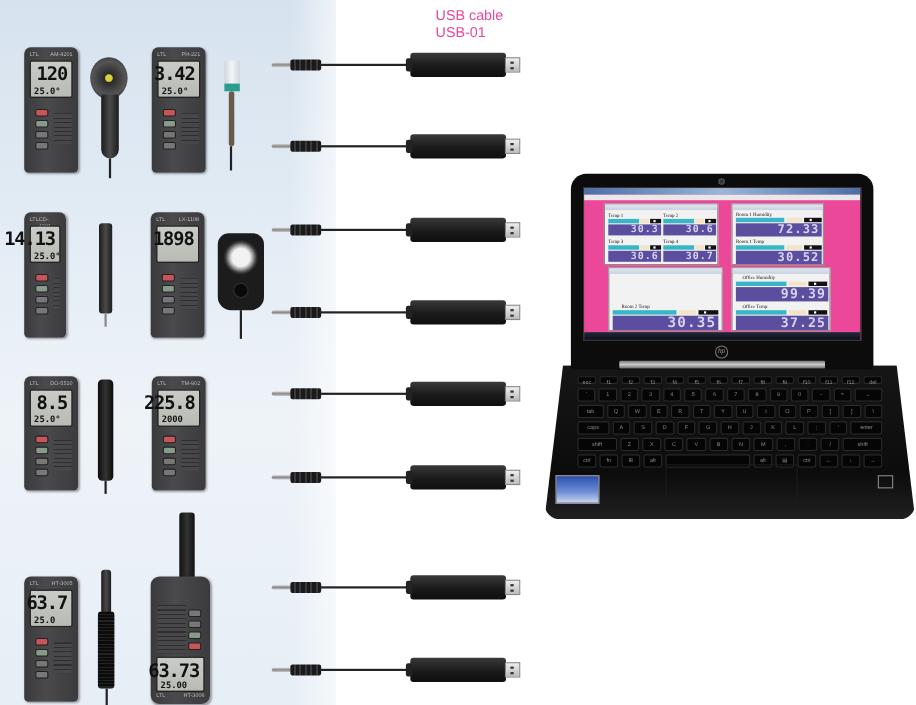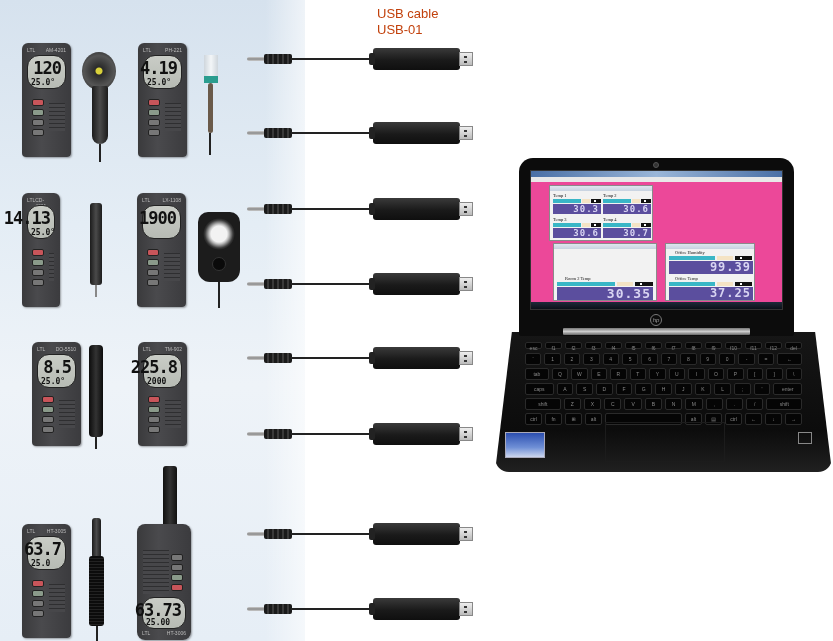--- a/index.html
+++ b/index.html
@@ -2,28 +2,28 @@
 <html><head>
 <meta charset="utf-8">
 <style>
   * { box-sizing: border-box; margin: 0; padding: 0; }
   body { width: 833px; height: 641px; background: #ffffff; position: relative; overflow: hidden; font-family: "Liberation Sans", sans-serif; }
   .bg-panel { position: absolute; left: 0; top: 0; width: 305px; height: 641px;
     background: linear-gradient(180deg, #d6e2ee 0%, #e4edf5 35%, #eef3f8 60%, #e6eef6 100%); }
   .bg-panel::after { content: ""; position: absolute; right: 0; top: 0; width: 40px; height: 100%;
     background: linear-gradient(90deg, rgba(255,255,255,0) 0%, rgba(255,255,255,0.6) 100%); }
 
-  .cable-caption { position: absolute; left: 377px; top: 6px; font-size: 13px; line-height: 16px; color: #c2410c; }
+  .cable-caption { position: absolute; left: 396px; top: 6px; font-size: 13px; line-height: 16px; color: #ec4899; }
 
   
   .meter { position: absolute; background: linear-gradient(90deg,#3a3a3c 0%, #4a4a4d 40%, #3b3b3e 100%);
     border-radius: 6px 6px 4px 4px; box-shadow: 1px 1px 2px rgba(0,0,0,0.35); }
   .meter .brand { position: absolute; top: 4px; left: 5px; right: 5px; height: 6px; font-size: 5px; color: #bbb; display:flex; justify-content: space-between; }
   .meter .lcd { position: absolute; left: 5px; right: 5px; top: 12px; height: 34px; background: linear-gradient(180deg,#c9ccc6,#b7bbb4);
-    border: 1px solid #222; border-radius: 12px; }
+    border: 1px solid #222; border-radius: 2px; }
   .lcd .main { position: absolute; right: 4px; top: 2px; font-family: "DejaVu Sans Mono", monospace; font-size: 17px; font-weight: bold; color: #111; letter-spacing: -1px; }
   .lcd .sub { position: absolute; left: 3px; bottom: 1px; font-family: "DejaVu Sans Mono", monospace; font-size: 8px; font-weight: bold; color: #111; }
   .meter .btn { position: absolute; left: 10px; width: 12px; height: 7px; border-radius: 2px; background: #777; border: 1px solid #222; }
   .meter .btn.red { background: #c8555a; }
   .meter .btn.grn { background: #8a9a8a; }
   .meter .grill { position: absolute; left: 27px; right: 6px; height: 28px; background: repeating-linear-gradient(180deg,#2e2e30 0 1px,#47474a 1px 4px); }
 
   
   .probe { position: absolute; background: linear-gradient(90deg,#1c1c1c,#4a4a4a,#1c1c1c); border-radius: 3px; }
   .probe-wire { position: absolute; width: 2px; background: #222; }
@@ -96,21 +96,21 @@
 <div style="position:absolute;left:82px;top:52px;width:34px;height:38px;border-radius:50%;background:radial-gradient(circle,#d9d13a 0 3px,#2a2a2a 4px,#555 60%,#1a1a1a 100%);"></div>
 <div class="probe" style="left:92px;top:86px;width:16px;height:58px;border-radius:2px 2px 8px 8px;"></div>
 <div class="probe-wire" style="left:99px;top:144px;height:18px;"></div>
 
 <div class="meter" style="left:138px;top:43px;width:49px;height:114px;">
   <div class="brand">
       <span>LTL</span>
       <span>PH-221</span>
     </div>
   <div class="lcd">
-      <span class="main">4.19</span>
+      <span class="main">3.42</span>
       <span class="sub">25.0°</span>
     </div>
   <div class="btn red" style="top:56px"></div>
   <div class="btn grn" style="top:66px"></div>
   <div class="btn" style="top:76px"></div>
   <div class="btn" style="top:86px"></div>
   <div class="grill" style="top:60px"></div>
 </div>
 <div style="position:absolute;left:204px;top:55px;width:14px;height:22px;background:linear-gradient(90deg,#cfd6dc,#f3f6f8,#cfd6dc);"></div>
 <div style="position:absolute;left:204px;top:76px;width:14px;height:7px;background:#2b9d8f;"></div>
@@ -134,36 +134,36 @@
 </div>
 <div class="probe" style="left:90px;top:203px;width:12px;height:82px;"></div>
 <div class="probe-wire" style="left:95px;top:285px;height:12px;background:#888;"></div>
 
 <div class="meter" style="left:137px;top:193px;width:49px;height:114px;">
   <div class="brand">
       <span>LTL</span>
       <span>LX-1108</span>
     </div>
   <div class="lcd">
-      <span class="main">1900</span>
+      <span class="main">1898</span>
       <span class="sub"></span>
     </div>
   <div class="btn red" style="top:56px"></div>
   <div class="btn grn" style="top:66px"></div>
   <div class="btn" style="top:76px"></div>
   <div class="btn" style="top:86px"></div>
   <div class="grill" style="top:60px"></div>
 </div>
 <div style="position:absolute;left:198px;top:212px;width:42px;height:70px;border-radius:10px 10px 12px 12px;background:#1c1c1c;">
   <div style="position:absolute;left:5px;top:6px;width:32px;height:32px;border-radius:50%;background:radial-gradient(circle,#f2f2f2 0 8px,#bdbdbd 10px,#3a3a3a 14px,#1a1a1a 16px);"></div>
   <div style="position:absolute;left:14px;top:45px;width:14px;height:14px;border-radius:50%;background:#0a0a0a;border:1px solid #333;"></div>
 </div>
 <div class="probe-wire" style="left:218px;top:282px;height:26px;"></div>
 
-<div class="meter" style="left:32px;top:342px;width:49px;height:104px;">
+<div class="meter" style="left:22px;top:342px;width:49px;height:104px;">
   <div class="brand">
       <span>LTL</span>
       <span>DO-5510</span>
     </div>
   <div class="lcd">
       <span class="main">8.5</span>
       <span class="sub">25.0°</span>
     </div>
   <div class="btn red" style="top:54px"></div>
   <div class="btn grn" style="top:64px"></div>
@@ -414,20 +414,37 @@
       </div>
       <div class="gauge" style="left:53px;top:31px;width:48px;height:22px;">
         <span class="label">Temp 4</span>
         <div class="cyan" style="top:6px;width:28px;"></div>
         <div class="unit" style="left:29px;top:6px;width:8px;"></div>
         <div class="ind" style="left:38px;top:6px;width:10px;"></div>
         <div class="val" style="top:11px;width:48px;height:10px;font-size:9px;line-height:10px;">30.7</div>
       </div>
     </div>
 
+    <div class="win" style="left:134px;top:14px;width:84px;height:56px;">
+      <div class="win-title"></div>
+      <div class="gauge" style="left:3px;top:6px;width:78px;height:24px;">
+        <span class="label">Room 1 Humidity</span>
+        <div class="cyan" style="top:6px;width:44px;"></div>
+        <div class="unit" style="left:46px;top:6px;width:14px;"></div>
+        <div class="ind" style="left:62px;top:6px;width:16px;"></div>
+        <div class="val" style="top:11px;width:78px;height:12px;font-size:11px;line-height:12px;">72.33</div>
+      </div>
+      <div class="gauge" style="left:3px;top:31px;width:78px;height:24px;">
+        <span class="label">Room 1 Temp</span>
+        <div class="cyan" style="top:6px;width:44px;"></div>
+        <div class="unit" style="left:46px;top:6px;width:14px;"></div>
+        <div class="ind" style="left:62px;top:6px;width:16px;"></div>
+        <div class="val" style="top:11px;width:78px;height:12px;font-size:11px;line-height:12px;">30.52</div>
+      </div>
+    </div>
 
     <div class="win" style="left:22px;top:72px;width:104px;height:58px;">
       <div class="win-title"></div>
       <div class="gauge" style="left:3px;top:32px;width:98px;height:25px;">
         <span class="label" style="left:8px">Room 2 Temp</span>
         <div class="cyan" style="top:6px;width:58px;"></div>
         <div class="unit" style="left:60px;top:6px;width:16px;"></div>
         <div class="ind" style="left:78px;top:6px;width:18px;"></div>
         <div class="val" style="top:11px;width:96px;height:13px;font-size:13px;line-height:13px;">30.35</div>
       </div>

